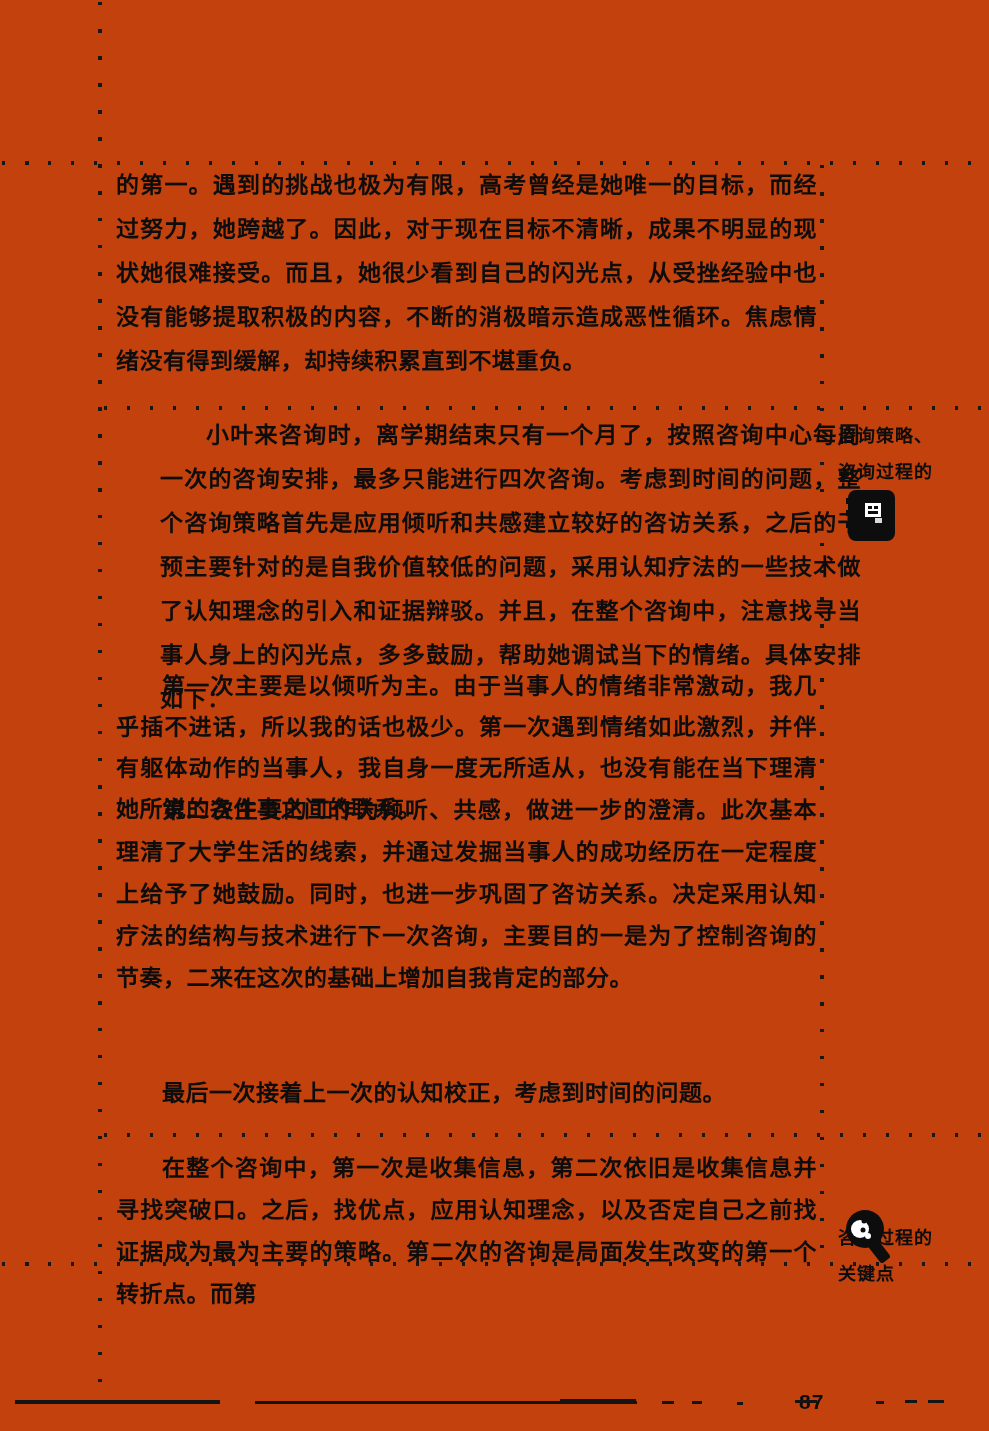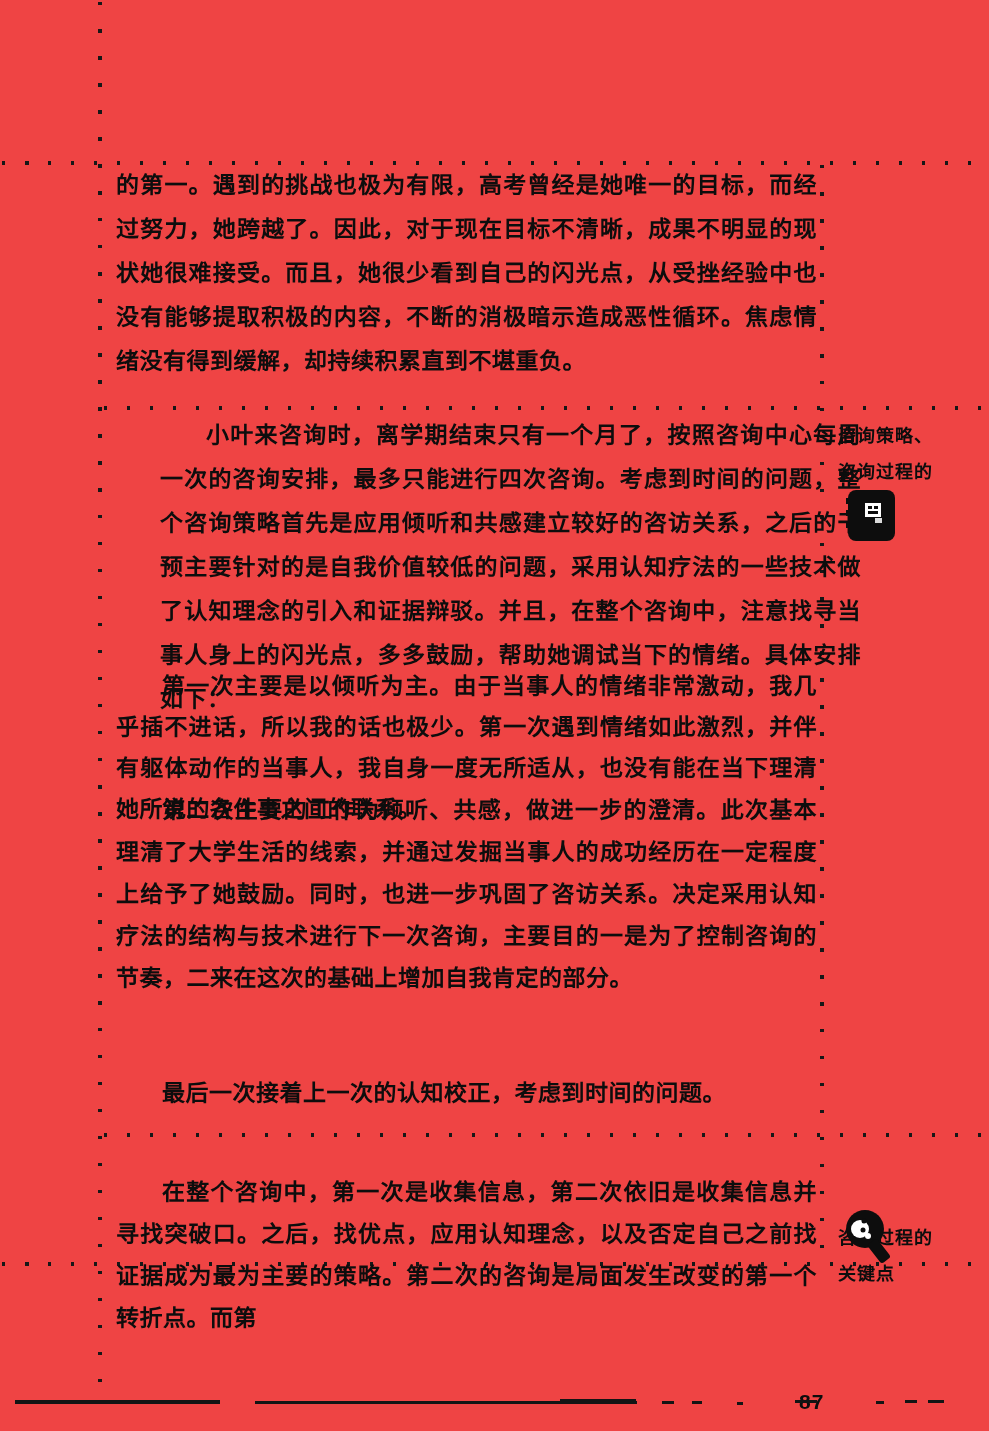--- a/index.html
+++ b/index.html
@@ -1,19 +1,19 @@
 <!DOCTYPE html>
 <html lang="zh-CN"><head>
 <meta charset="utf-8">
 <style>
   html,body{margin:0;padding:0;background:#ffffff;}
   .page{
     position:relative;
     width:989px;height:1431px;
-    background:#ef4444;
+    background:#c2410c;
     color:#111;
     font-family:"Liberation Sans", sans-serif;
     overflow:hidden;
   }
   
   .hdots{position:absolute;height:4px;
     background-image:repeating-linear-gradient(to right,#171717 0 3.5px,transparent 3.5px 23px);}
   .vdots{position:absolute;width:4px;
     background-image:repeating-linear-gradient(to bottom,#171717 0 3.5px,transparent 3.5px 27px);}
   #hl-top{top:161px;left:2px;width:985px;}
@@ -31,21 +31,21 @@
     text-align:justify;
     letter-spacing:0.5px;
   }
   .indent{text-indent:2em;}
   #p1{top:163px;line-height:44px;}
   #p2{top:413px;line-height:44px;margin-left:44px;}
   #p3{top:666px;line-height:41px;}
   #p4{top:789px;line-height:42px;}
   #p5{top:992px;line-height:41px;}
   #p6{top:1073px;line-height:41px;}
-  #p7{top:1147px;line-height:42px;margin-top:24px;}
+  #p7{top:1147px;line-height:42px;}
 
   
   .margin-note{
     position:absolute;left:838px;width:148px;
     font-size:18px;font-weight:800;line-height:36px;
     color:#0d0d0d;letter-spacing:1px;
   }
   #note1{top:418px;}
   #note2{top:1199px;margin-top:21px;}
   .note-icon{position:absolute;}

